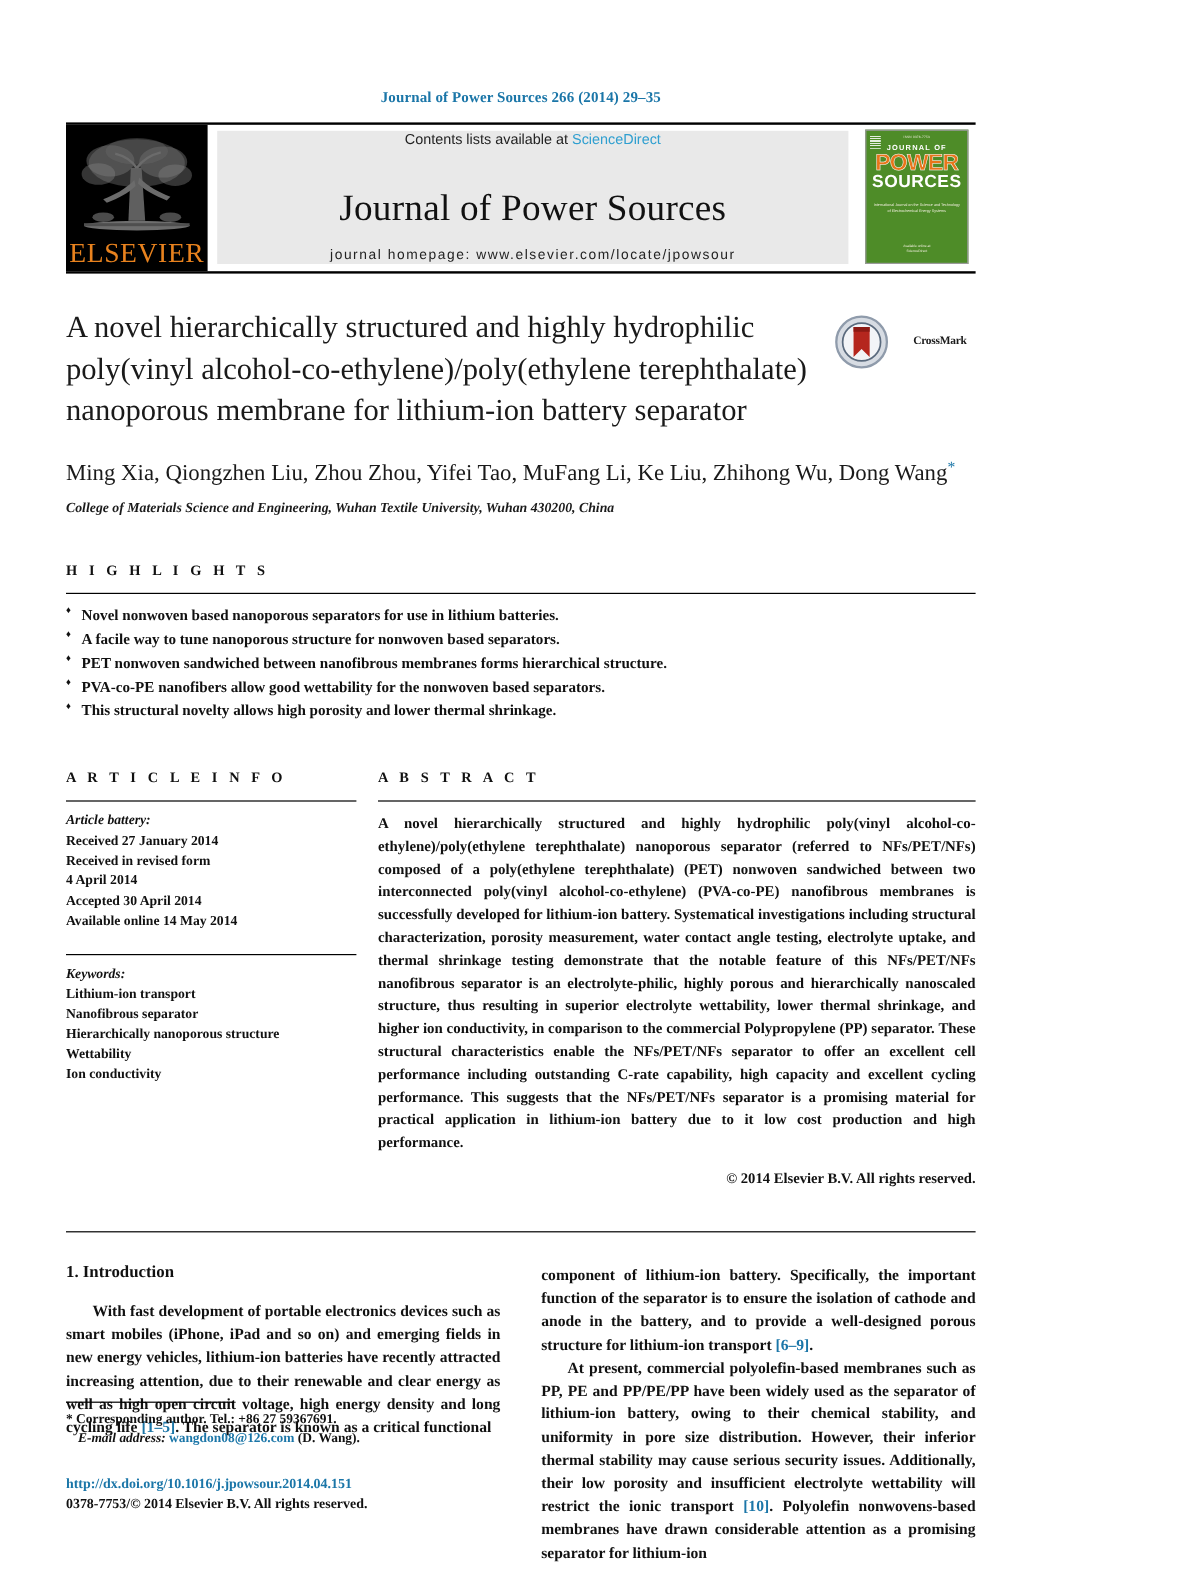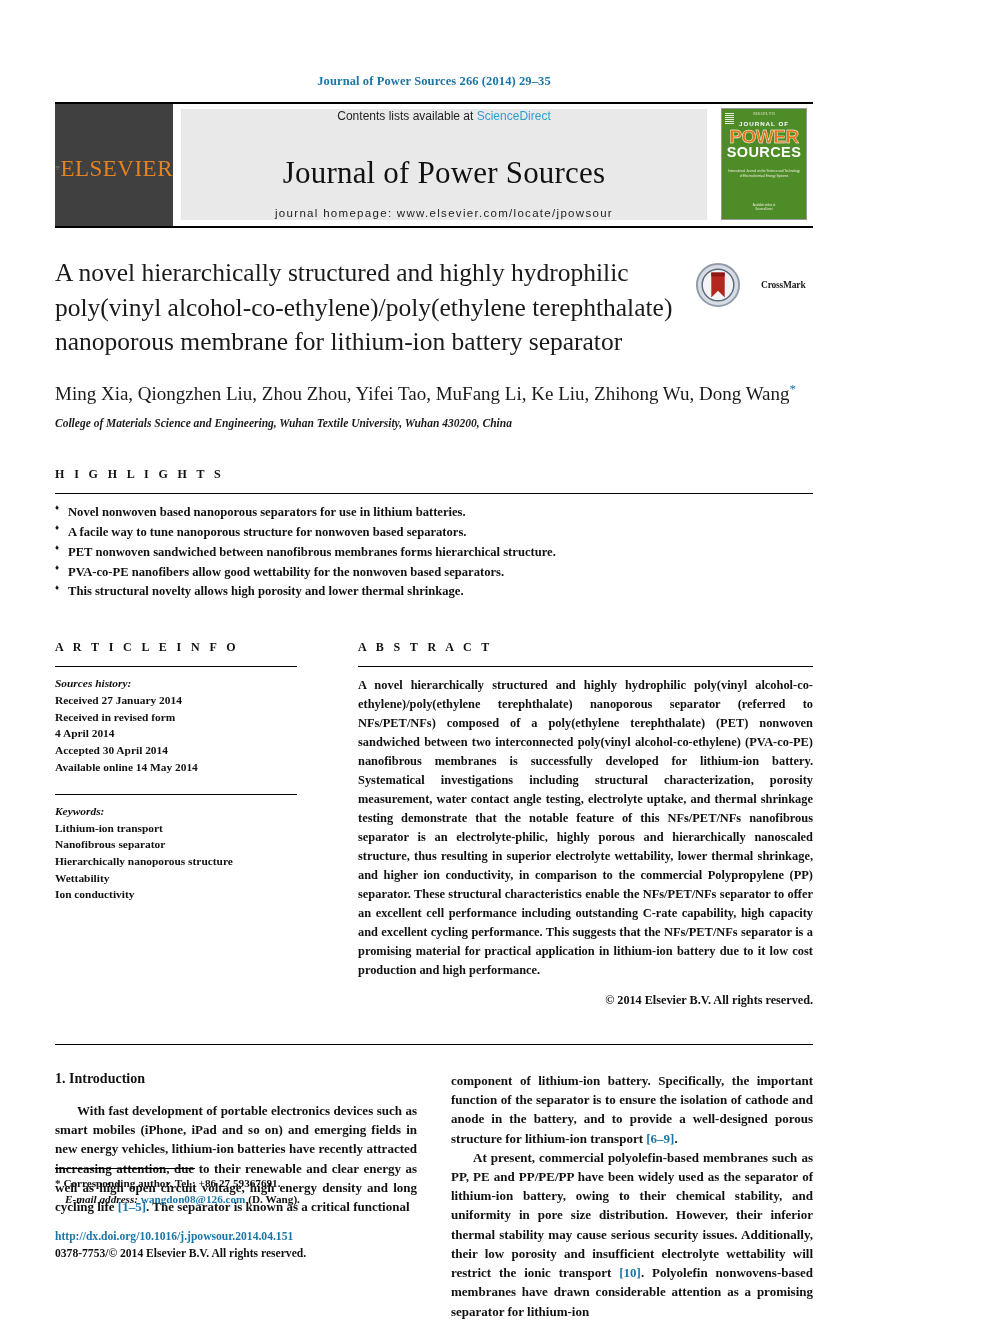--- a/index.html
+++ b/index.html
@@ -32,24 +32,25 @@
     margin: 13px 55px 0 55px;
     border-top: 2.5px solid #000;
     display: flex;
     align-items: stretch;
     height: 124px;
   }
   .elsevier-block {
     width: 118px;
     flex: 0 0 118px;
     display: flex;
+    flex-direction: column;
     align-items: center;
     justify-content: flex-start;
     padding-top: 6px;
-    background: #404040;
+    background: #000000;
   }
   .tree-logo { width: 104px; height: 88px; display: block; }
   .elsevier-word {
     font-family: "Liberation Serif", serif;
     font-size: 23px;
     color: #e8821e;
     letter-spacing: 0.5px;
     line-height: 1;
     margin-top: 1px;
   }
@@ -249,24 +250,24 @@
     position: absolute;
     left: 0;
     top: -0.5px;
     font-size: 8px;
   }
 
   
   .info-abstract {
     margin: 38px 55px 0 55px;
     display: flex;
-    gap: 50px;
+    gap: 18px;
   }
   .info-col { flex: 0 0 242px; }
-  .abs-col { flex: 1 1 auto; margin-left: 11px; }
+  .abs-col { flex: 1 1 auto; }
 
   .ia-rule { border-top: 1.1px solid #000; margin-top: 11px; }
 
   .hist-block {
     margin-top: 8px;
     font-family: "Liberation Serif", serif;
     font-weight: bold;
     font-size: 11.4px;
     line-height: 1.46;
     color: #111;
@@ -458,21 +459,21 @@
       <li>PVA-co-PE nanofibers allow good wettability for the nonwoven based separators.</li>
       <li>This structural novelty allows high porosity and lower thermal shrinkage.</li>
     </ul>
   </div>
 
   <div class="info-abstract">
     <div class="info-col">
       <div class="section-head">A R T I C L E   I N F O</div>
       <div class="ia-rule"></div>
       <div class="hist-block">
-        <div class="hist-title">Sources history:</div>
+        <div class="hist-title">Article battery:</div>
         <div>Received 27 January 2014</div>
         <div>Received in revised form</div>
         <div>4 April 2014</div>
         <div>Accepted 30 April 2014</div>
         <div>Available online 14 May 2014</div>
       </div>
       <div class="kw-rule"></div>
       <div class="kw-block">
         <div class="kw-title">Keywords:</div>
         <div>Lithium-ion transport</div>

